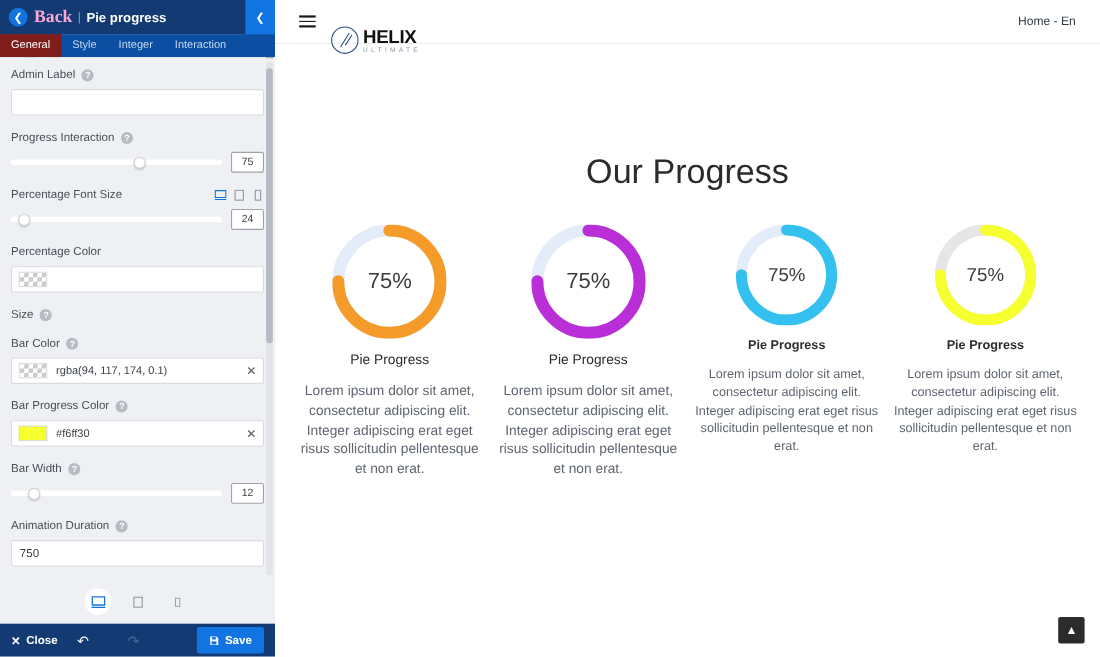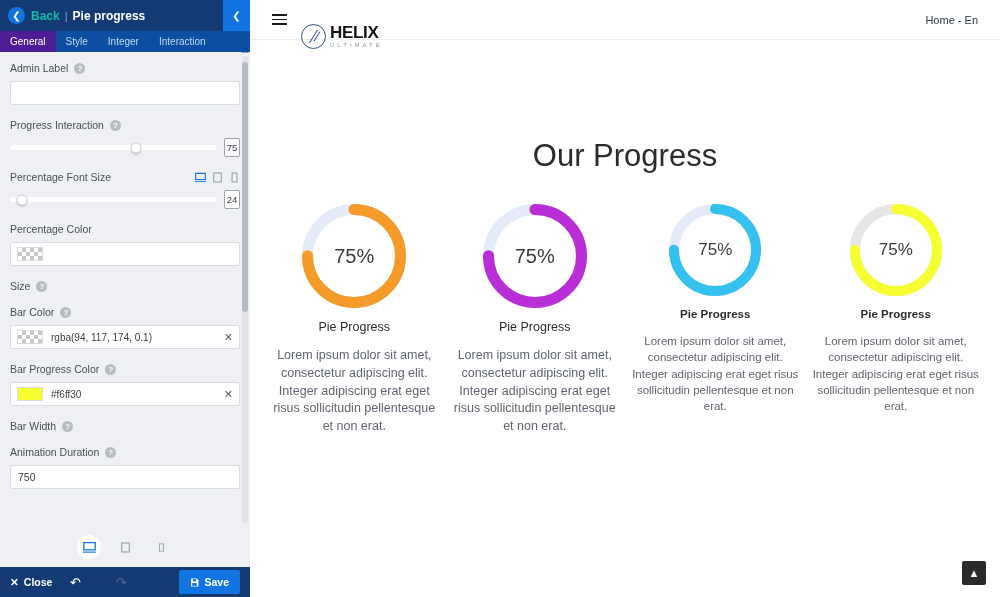--- a/index.html
+++ b/index.html
@@ -24,40 +24,40 @@
     display: flex; align-items: center;
     position: relative;
   }
   .back-circle {
     width: 17px; height: 17px; border-radius: 50%;
     background: #1274e0; color: #fff;
     display: flex; align-items: center; justify-content: center;
     font-size: 10px; margin-left: 8px; flex: 0 0 17px;
   }
   .back-label {
-    color: #14b8a6; font-size: 12px; font-weight: bold; margin-left: 6px;
+    color: #f9a8d4; font-size: 16px; font-weight: bold; margin-left: 6px; font-family: Liberation Serif, serif;
   }
   .bc-sep { color: #8aa4c8; font-size: 11px; margin: 0 5px; }
   .bc-title { color: #fff; font-size: 12px; font-weight: bold; }
   .collapse-btn {
     position: absolute; right: 0; top: 0;
     width: 27px; height: 31px; background: #1274e0;
     color: #fff; font-size: 10px;
     display: flex; align-items: center; justify-content: center;
     cursor: pointer;
   }
   .sb-tabs {
     height: 21px; background: #0b4ea2;
     display: flex; align-items: stretch; position: relative;
   }
   .sb-tab {
     font-size: 10px; color: #c3d8f2;
     padding: 0 10px; display: flex; align-items: center; cursor: pointer;
   }
-  .sb-tab.active { background: #4c1d95; color: #ffffff; position: relative; }
+  .sb-tab.active { background: #7f1d1d; color: #ffffff; position: relative; }
   .sb-tab.active::after {
     content: ""; position: absolute; left: 50%; bottom: -5px;
     margin-left: -5px; border-left: 5px solid transparent;
     border-right: 5px solid transparent; border-top: 5px solid #1274e0;
   }
 
   .sb-scroll {
     flex: 1; overflow: hidden; position: relative;
     padding: 10px 10px 0 10px;
     background: #eef0f4;
@@ -103,21 +103,21 @@
     position: relative; flex: 1; height: 5px;
     background: #fff; border-radius: 3px;
   }
   .slider-knob {
     position: absolute; top: 50%; width: 11px; height: 11px;
     border-radius: 50%; background: #ffffff;
     border: 1px solid #cfd3d9; transform: translate(-50%, -50%);
     box-shadow: 0 1px 2px rgba(0,0,0,.2);
   }
   .num-box {
-    width: 16px; height: 19px; border: 1px solid #9ea3ab;
+    width: 30px; height: 19px; border: 1px solid #9ea3ab;
     background: #fff; font-size: 9.5px; color: #3a3f46;
     display: flex; align-items: center; justify-content: center;
     border-radius: 2px;
   }
   .color-input {
     width: 100%; height: 24px; background: #fff;
     border: 1px solid #d9dce1; border-radius: 2px;
     display: flex; align-items: center; padding: 0 6px; gap: 8px;
   }
   .swatch {
@@ -169,21 +169,21 @@
   
   .preview { flex: 1; height: 597px; background: #fff; position: relative; overflow: hidden; }
   .site-header {
     height: 40px; border-bottom: 1px solid #eceef1;
     display: flex; align-items: center; padding: 0 22px;
   }
   .hamburger { width: 15px; margin-right: 14px; cursor: pointer; }
   .hamburger span {
     display: block; height: 1.6px; background: #1a1a1a; margin: 3px 0;
   }
-  .logo-wrap { display: flex; align-items: flex-start; gap: 4px; margin-top: 34px; }
+  .logo-wrap { display: flex; align-items: center; gap: 4px; margin-top: 34px; }
   .logo-mark {
     width: 25px; height: 25px; border-radius: 50%;
     border: 1.4px solid #2b4f86; position: relative;
   }
   .logo-mark::before, .logo-mark::after {
     content: ""; position: absolute; background: #2b4f86;
     width: 1.4px; height: 15px; left: 11px; top: 4px;
     transform: rotate(32deg); transform-origin: center;
   }
   .logo-mark::after { transform: rotate(32deg) translateX(4px); height: 11px; }
@@ -328,20 +328,26 @@
           <span class="color-val">#f6ff30</span>
           <span class="clear-x">✕</span>
         </div>
       </div>
 
       <div class="field">
         <div class="field-label">
           <span>Bar Width</span>
           <span class="help-icon">?</span>
         </div>
+        <div class="slider-row">
+          <div class="slider">
+            <div class="slider-knob" style="left:11%"></div>
+          </div>
+          <div class="num-box">12</div>
+        </div>
       </div>
 
       <div class="field">
         <div class="field-label">
           <span>Animation Duration</span>
           <span class="help-icon">?</span>
         </div>
         <input class="text-input" value="750" style="">
       </div>
 

